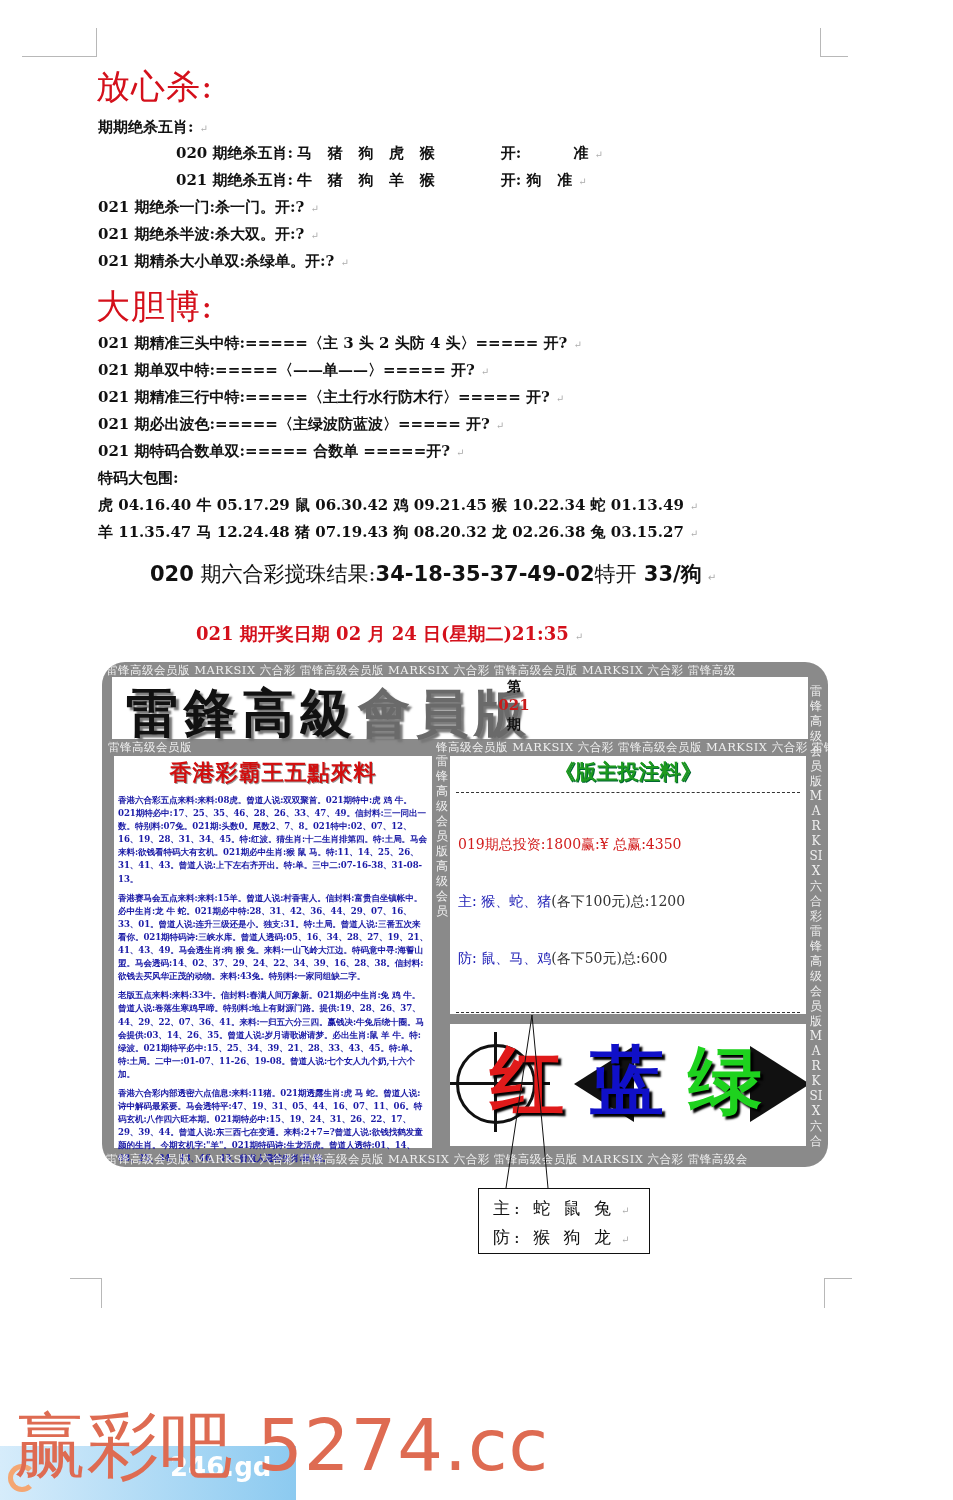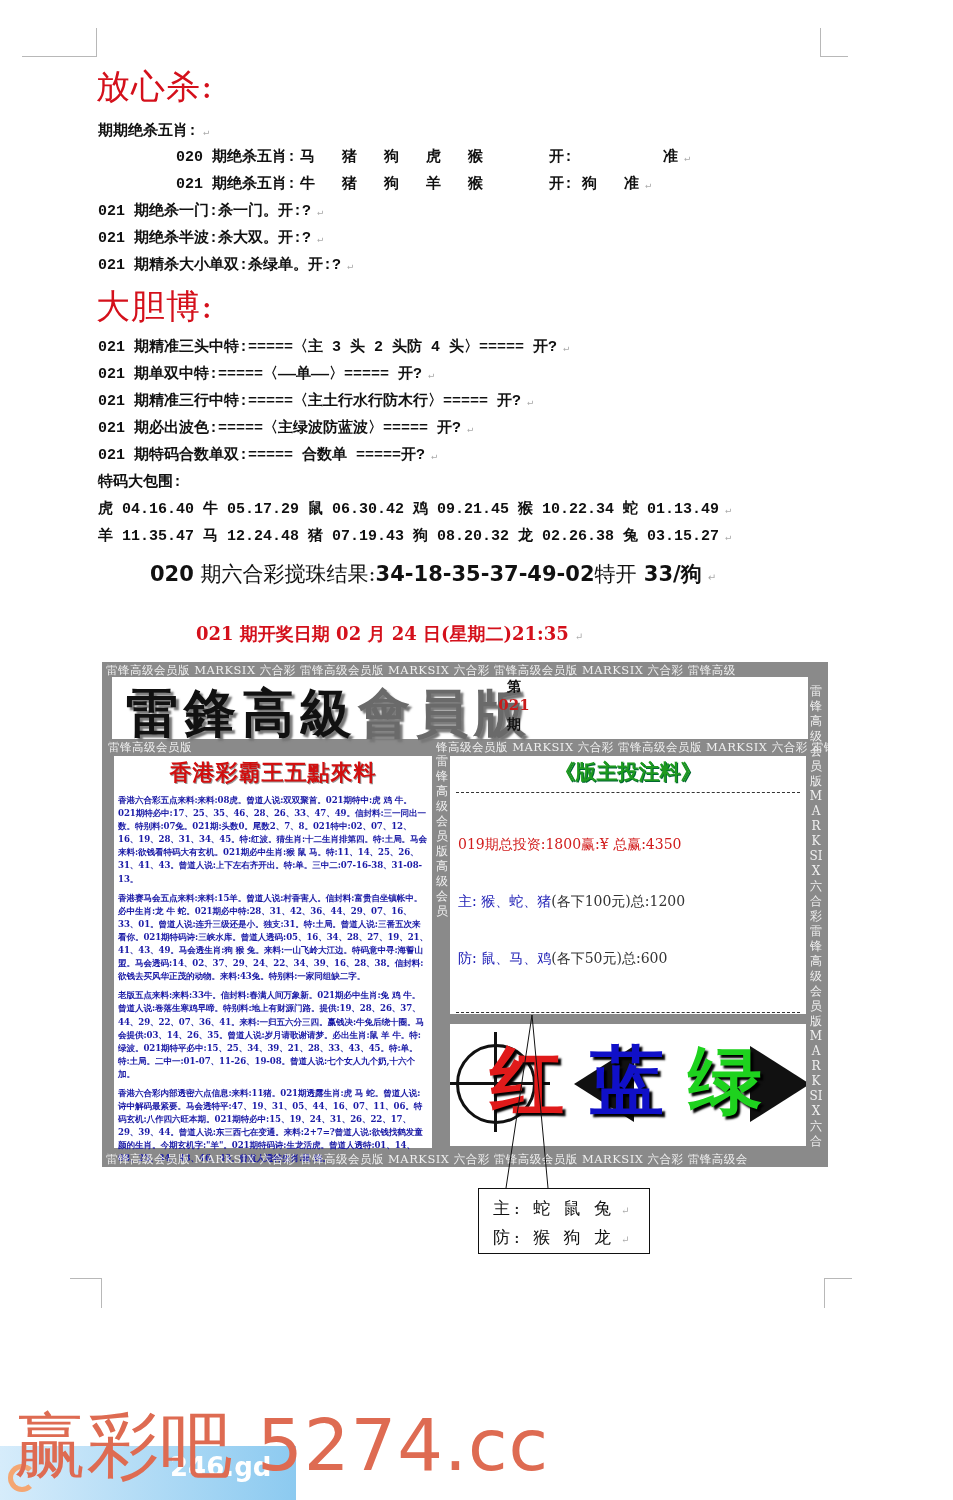--- a/index.html
+++ b/index.html
@@ -6,30 +6,30 @@
   html, body { width: 953px; height: 1500px; background: #ffffff; overflow: hidden; }
   body { position: relative; font-family: "DejaVu Serif", "Liberation Serif", serif; color: #111; }
 
   .corner { position: absolute; border-color: #b8b8b8; border-style: solid; border-width: 0; }
   .c-tl { left: 22px; top: 28px; width: 75px; height: 29px; border-right-width: 1px; border-bottom-width: 1px; }
   .c-tr { left: 820px; top: 28px; width: 28px; height: 29px; border-left-width: 1px; border-bottom-width: 1px; }
   .c-bl { left: 70px; top: 1278px; width: 32px; height: 30px; border-right-width: 1px; border-top-width: 1px; }
   .c-br { left: 824px; top: 1278px; width: 28px; height: 30px; border-left-width: 1px; border-top-width: 1px; }
 
   .heading { position: absolute; left: 96px; color: #d4101b; font-size: 34px; font-weight: normal; letter-spacing: 1px; }
-  .line { position: absolute; left: 98px; font-size: 15px; font-weight: bold; white-space: pre; line-height: 28px; font-family: Liberation Mono, monospace; }
+  .line { position: absolute; left: 98px; font-size: 15px; font-weight: bold; white-space: pre; line-height: 18px; }
   .ret { color: #aaa; font-size: 10px; font-weight: normal; margin-left: 6px; }
   .indent { left: 176px; }
 
   .result { position: absolute; left: 150px; top: 560px; font-family: "DejaVu Sans", "Liberation Sans", sans-serif; font-size: 21px; font-weight: bold; white-space: pre; }
   .result .mid { font-weight: normal; font-family: "DejaVu Serif", serif; }
   .drawdate { position: absolute; left: 196px; top: 622px; color: #d4101b; font-size: 18px; font-weight: bold; white-space: pre; }
 
   
-  .banner { position: absolute; left: 102px; top: 662px; width: 726px; height: 505px; background: #8a8a8a; overflow: hidden; }
+  .banner { position: absolute; left: 102px; top: 662px; width: 726px; height: 505px; background: #8a8a8a; overflow: hidden; border-radius: 23px; }
   .strip { position: absolute; color: #f0f0f0; font-size: 11.5px; white-space: nowrap; letter-spacing: 0.5px; }
   .strip-top { left: 4px; top: 1px; }
   .strip-mid { left: 334px; top: 78px; }
   .strip-mid-l { left: 6px; top: 78px; }
   .strip-bot { left: 4px; top: 490px; }
   .vstrip { position: absolute; width: 16px; color: #f0f0f0; font-size: 12px; line-height: 15px; text-align: center; word-break: break-all; }
   .vstrip-r { left: 706px; top: 22px; }
   .vstrip-m { left: 332px; top: 92px; }
 
   .title-panel { position: absolute; left: 10px; top: 15px; width: 696px; height: 62px; background: #fff; }

